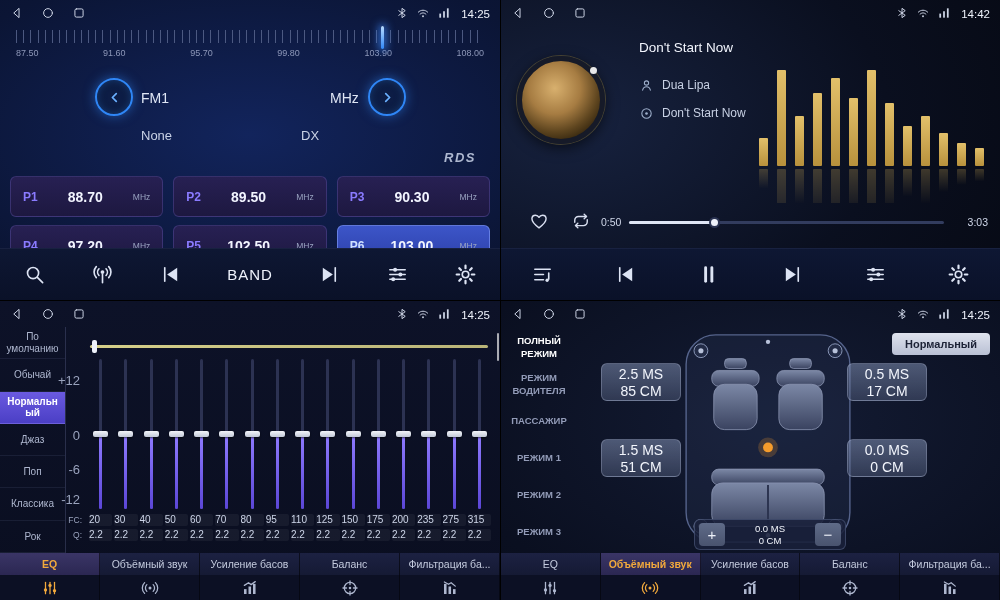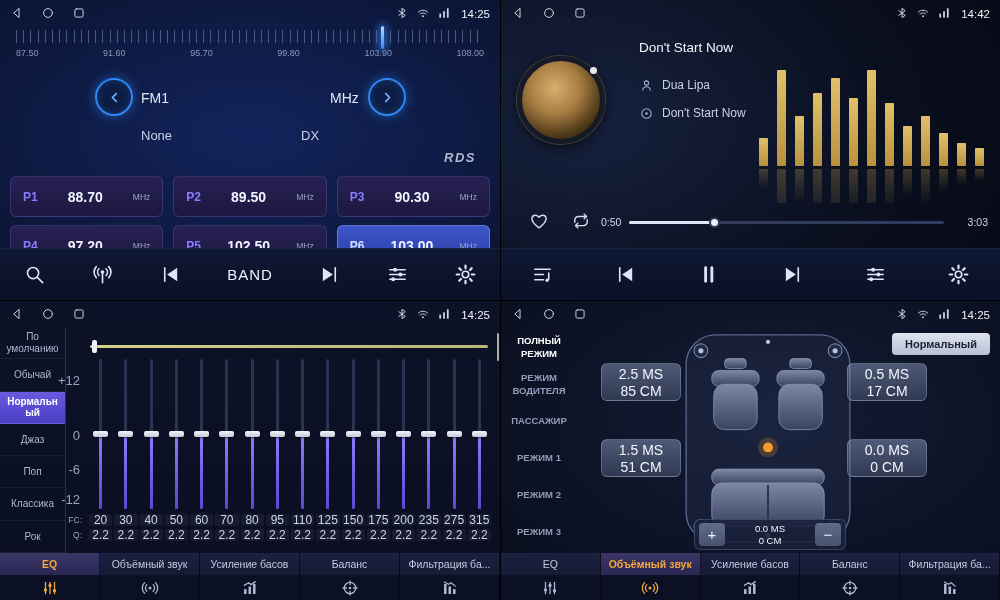--- a/index.html
+++ b/index.html
@@ -85,21 +85,21 @@
   .scale-col span{position:absolute;right:6px}
   .bands{position:absolute;left:88px;right:8px;top:58px;height:150px;display:flex}
   .band{flex:1;position:relative}
   .vtrack{position:absolute;left:50%;top:0;bottom:0;width:3px;margin-left:-1.5px;background:#2c3252;border-radius:2px}
   .vfill{position:absolute;left:0;right:0;bottom:0;background:linear-gradient(180deg,#8f7bff,#5b46d6);border-radius:2px}
   .vhandle{position:absolute;left:50%;width:15px;height:6px;margin-left:-7.5px;margin-top:-3px;background:linear-gradient(180deg,#f2f4f9,#c2c9d8);border-radius:2px;box-shadow:0 1px 2px rgba(0,0,0,.6)}
   .param-row{position:absolute;left:0;right:8px;height:13px;display:flex;align-items:center}
   .fc-row{top:212px}.q-row{top:227px}
   .param-label{width:88px;text-align:right;padding-right:6px;font-size:8.5px;color:#9aa3bd}
   .param-cells{flex:1;display:flex}
-  .param-cell{flex:1;text-align:center;font-size:12px;color:#cdd5e8;background:rgba(255,255,255,.05);margin:0 1px;border-radius:2px;line-height:12px}
+  .param-cell{flex:1;text-align:left;font-size:10px;color:#cdd5e8;background:rgba(255,255,255,.05);margin:0 1px;border-radius:2px;line-height:12px}
   .vscroll{position:absolute;right:1px;top:32px;width:2px;height:28px;background:rgba(255,255,255,.65);border-radius:1px}
 
   
   .tabbar{position:absolute;left:0;right:0;bottom:0;height:47px;display:flex}
   .tab{flex:1;display:flex;flex-direction:column;min-width:0}
   .tab-label{height:22px;display:flex;align-items:center;justify-content:center;font-size:10.5px;color:#c3cadd;background:linear-gradient(180deg,#1c2142,#151a34);border-right:1px solid rgba(0,0,0,.55);white-space:nowrap;overflow:hidden;padding:0 3px}
   .tab.active .tab-label{background:linear-gradient(180deg,#3a3566,#2b2752);color:#f2a93c;font-weight:bold}
   .tab-icon{height:25px;display:flex;align-items:center;justify-content:center;background:#0c1024;border-right:1px solid rgba(0,0,0,.45);color:#aeb7cf}
   .tab.active .tab-icon{color:#f2a93c}
   .tab-icon .icon{width:18px;height:18px}

